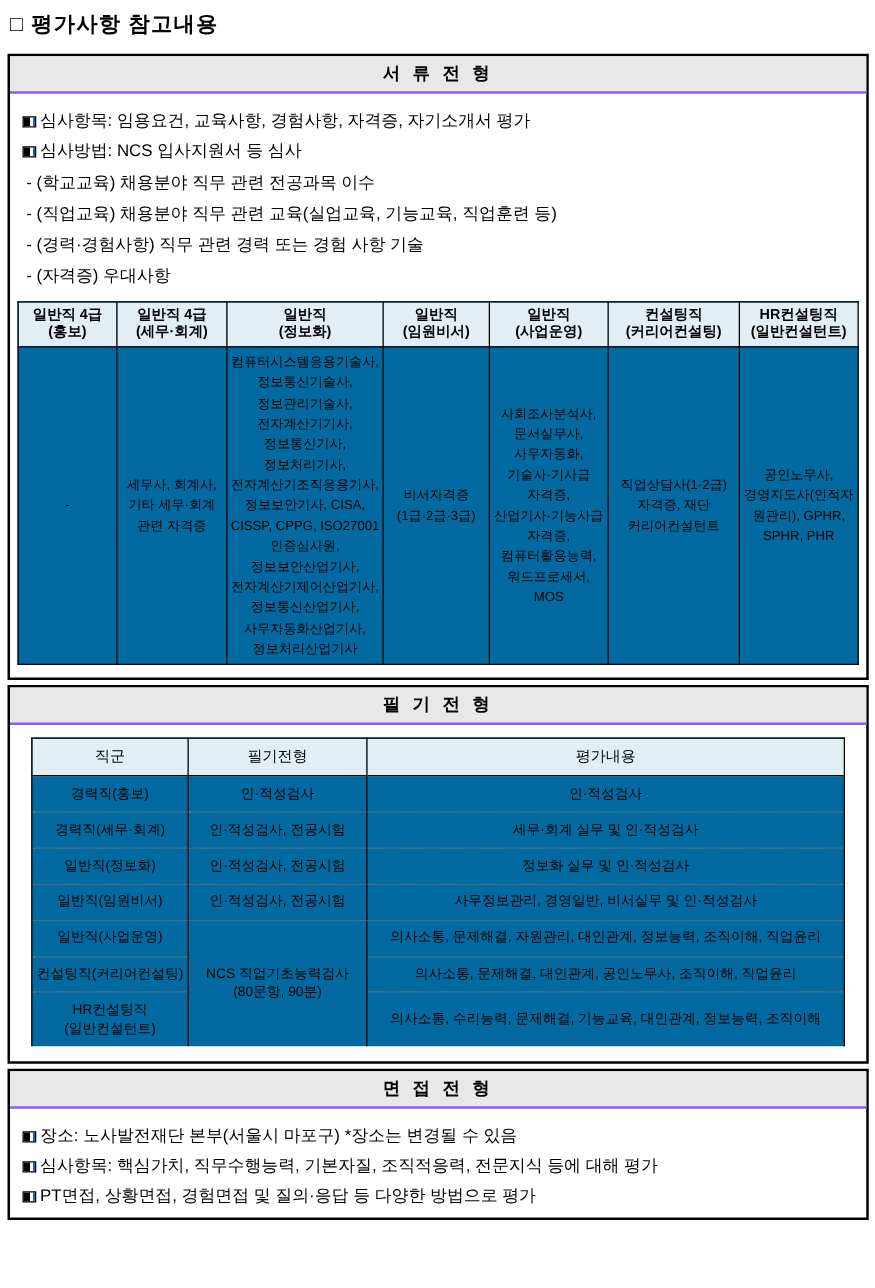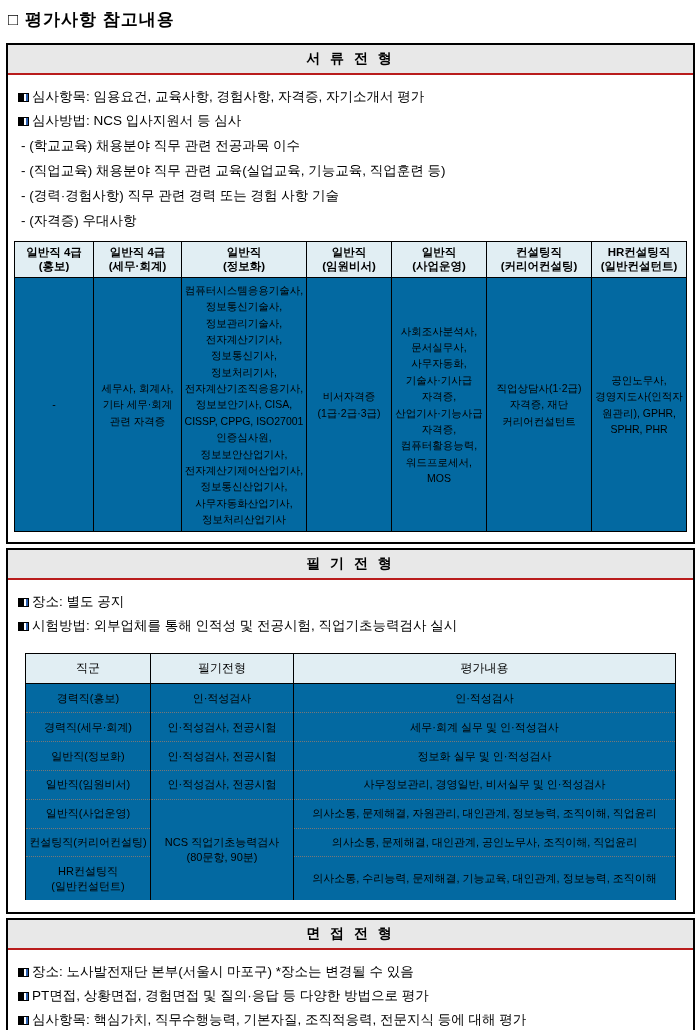--- a/index.html
+++ b/index.html
@@ -4,21 +4,21 @@
 <style>
   * { margin:0; padding:0; box-sizing:border-box; }
   html,body { width:700px; background:#fff; color:#000;
     font-family:"Liberation Sans", sans-serif; }
   body { height:1030px; overflow:hidden; }
   .pre { white-space:pre-line; }
   .page { padding:6px 5px 0 6px; }
   .doc-title { font-size:17px; font-weight:bold; margin:2px 0 12px 2px; letter-spacing:1px; }
 
   .block { border:2px solid #000; width:689px; margin-bottom:4px; background:#fff; }
-  .block-header { background:#e8e8e8; border-bottom:2px solid #b91c1c; text-align:center;
+  .block-header { background:#e8e8e8; border-bottom:2px solid #8b5cf6; text-align:center;
     font-weight:bold; font-size:14px; padding:5px 0; letter-spacing:3px; }
   .bullets { padding:7px 10px 2px 10px; }
   .b-line { display:flex; align-items:center; gap:3px; margin:6px 0; font-size:13.5px; }
   .bullet-icon { display:inline-block; width:11px; height:9px; border:1px solid #000; flex:0 0 auto;
     background:linear-gradient(90deg,#000 0 60%,#fff 60% 78%,#2b5fae 78% 100%); }
   .d-line { margin:7px 0 7px 3px; font-size:13.5px; }
 
   table { border-collapse:collapse; background:#0369a1; }
   th, td { border:1px solid #000; vertical-align:middle; text-align:center; }
   thead th { background:#e1eef3; }
@@ -114,30 +114,20 @@
 경영지도사(인적자
 원관리), GPHR,
 SPHR, PHR</td>
         </tr>
       </tbody>
     </table>
   </div>
 
   <div class="block">
     <div class="block-header">필 기 전 형</div>
-    <div class="bullets">
-      <div class="b-line">
-        <span class="bullet-icon"></span>
-        <span>장소: 별도 공지</span>
-      </div>
-      <div class="b-line">
-        <span class="bullet-icon"></span>
-        <span>시험방법: 외부업체를 통해 인적성 및 전공시험, 직업기초능력검사 실시</span>
-      </div>
-    </div>
 
     <table class="t2">
       <thead>
         <tr>
           <th style="width:125px">직군</th>
           <th style="width:143px">필기전형</th>
           <th style="width:382px">평가내용</th>
         </tr>
       </thead>
       <tbody>
@@ -181,23 +171,23 @@
 
   <div class="block">
     <div class="block-header">면 접 전 형</div>
     <div class="bullets">
       <div class="b-line">
         <span class="bullet-icon"></span>
         <span>장소: 노사발전재단 본부(서울시 마포구) *장소는 변경될 수 있음</span>
       </div>
       <div class="b-line">
         <span class="bullet-icon"></span>
-        <span>PT면접, 상황면접, 경험면접 및 질의·응답 등 다양한 방법으로 평가</span>
+        <span>심사항목: 핵심가치, 직무수행능력, 기본자질, 조직적응력, 전문지식 등에 대해 평가</span>
       </div>
       <div class="b-line">
         <span class="bullet-icon"></span>
-        <span>심사항목: 핵심가치, 직무수행능력, 기본자질, 조직적응력, 전문지식 등에 대해 평가</span>
+        <span>PT면접, 상황면접, 경험면접 및 질의·응답 등 다양한 방법으로 평가</span>
       </div>
     </div>
 
   </div>
 
 </div>
 
 </body></html>

